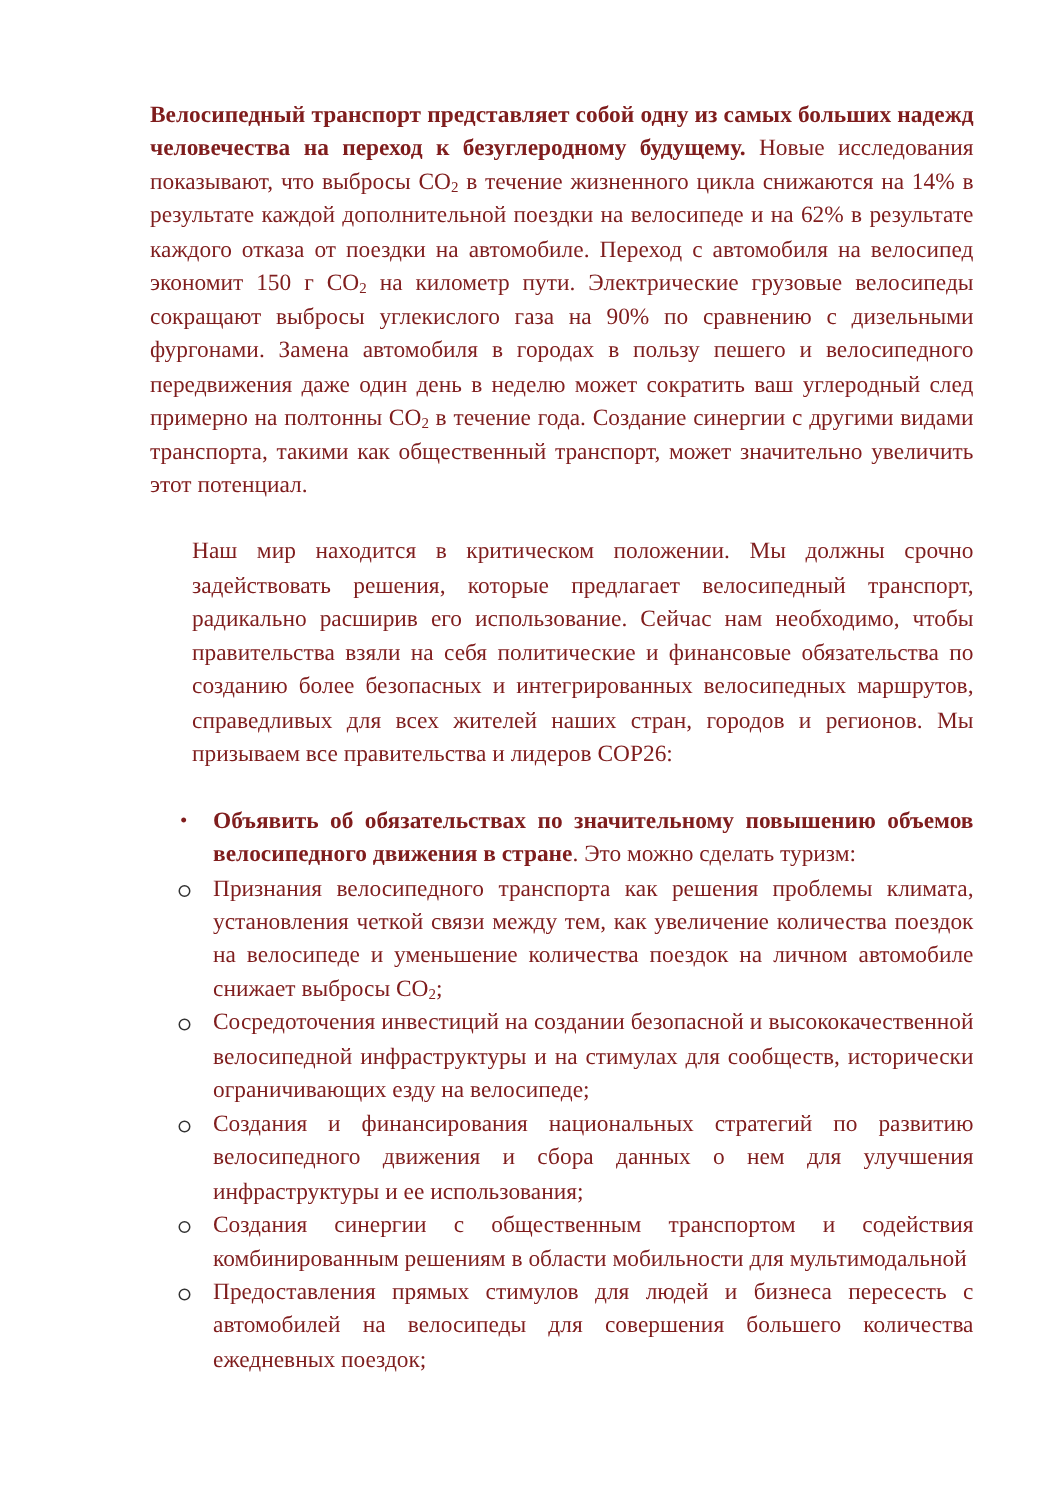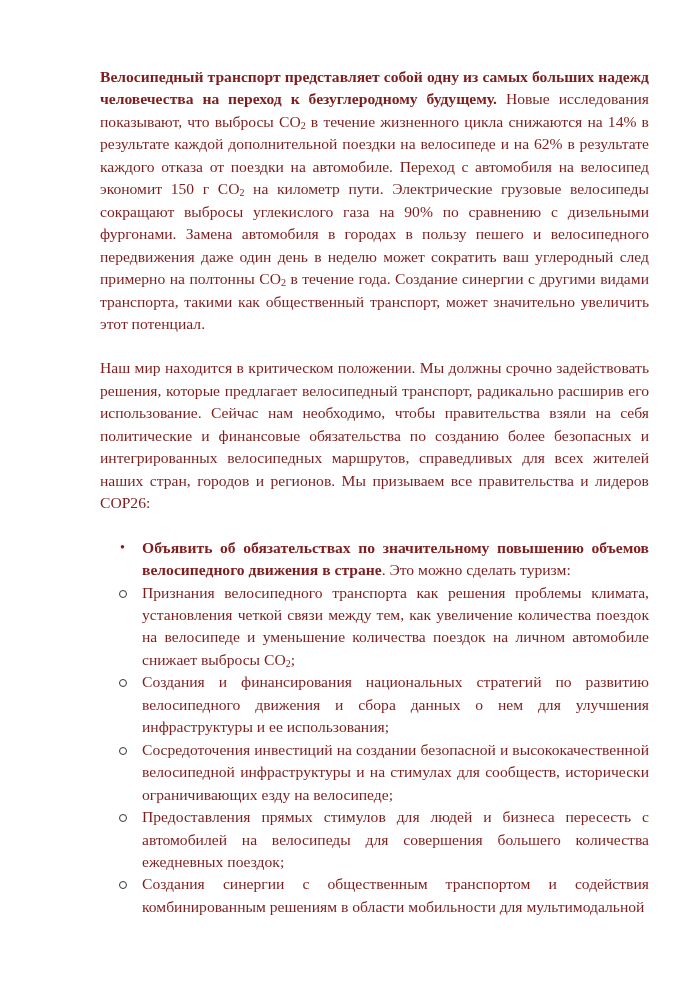--- a/index.html
+++ b/index.html
@@ -4,21 +4,21 @@
 <style>
   html, body { margin: 0; padding: 0; background: #ffffff; }
   body { width: 700px; height: 990px; overflow: hidden; position: relative; }
   .page {
     position: absolute; left: 100px; top: 66px; width: 549px;
     font-family: "Liberation Serif", serif;
     font-size: 15.6px; line-height: 22.45px; color: #7f1d1d;
     text-align: justify;
   }
   p { margin: 0; }
-  .p2 { margin-top: 22px; }
+  .p2 { margin-top: 22px; margin-left: 28px; }
   b { font-weight: bold; }
   sub { font-size: 10px; line-height: 0; vertical-align: -2px; }
   ul.main { list-style: none; margin: 22px 0 0 0; padding: 0; }
   ul.main > li { position: relative; padding-left: 42px; }
   .bullet { position: absolute; left: 20px; top: 0; font-size: 14px; }
   ul.sub { list-style: none; margin: 0; padding: 0; margin-left: -42px; }
   ul.sub > li { position: relative; padding-left: 42px; }
   .circle {
     position: absolute; left: 19px; top: 8px; width: 6px; height: 6px;
     border: 1px solid #333; border-radius: 50%;
@@ -33,20 +33,20 @@
   </p>
 
   <p class="p2">Наш мир находится в критическом положении. Мы должны срочно задействовать решения, которые предлагает велосипедный транспорт, радикально расширив его использование. Сейчас нам необходимо, чтобы правительства взяли на себя политические и финансовые обязательства по созданию более безопасных и интегрированных велосипедных маршрутов, справедливых для всех жителей наших стран, городов и регионов. Мы призываем все правительства и лидеров COP26:</p>
 
   <ul class="main">
     <li>
       <span class="bullet">•</span>
       <b>Объявить об обязательствах по значительному повышению объемов велосипедного движения в стране</b><span>. Это можно сделать туризм:</span>
       <ul class="sub">
         <li><span class="circle"></span><span>Признания велосипедного транспорта как решения проблемы климата, установления четкой связи между тем, как увеличение количества поездок на велосипеде и уменьшение количества поездок на личном автомобиле снижает выбросы CO</span><sub>2</sub><span>;</span></li>
+        <li><span class="circle"></span><span>Сосредоточения инвестиций на создании безопасной и высококачественной велосипедной инфраструктуры и на стимулах для сообществ, исторически ограничивающих езду на велосипеде;</span></li>
         <li><span class="circle"></span><span>Создания и финансирования национальных стратегий по развитию велосипедного движения и сбора данных о нем для улучшения инфраструктуры и ее использования;</span></li>
-        <li><span class="circle"></span><span>Сосредоточения инвестиций на создании безопасной и высококачественной велосипедной инфраструктуры и на стимулах для сообществ, исторически ограничивающих езду на велосипеде;</span></li>
+        <li><span class="circle"></span><span>Создания синергии с общественным транспортом и содействия комбинированным решениям в области мобильности для мультимодальной</span></li>
         <li><span class="circle"></span><span>Предоставления прямых стимулов для людей и бизнеса пересесть с автомобилей на велосипеды для совершения большего количества ежедневных поездок;</span></li>
-        <li><span class="circle"></span><span>Создания синергии с общественным транспортом и содействия комбинированным решениям в области мобильности для мультимодальной</span></li>
       </ul>
     </li>
   </ul>
 </div>
 
 </body></html>

